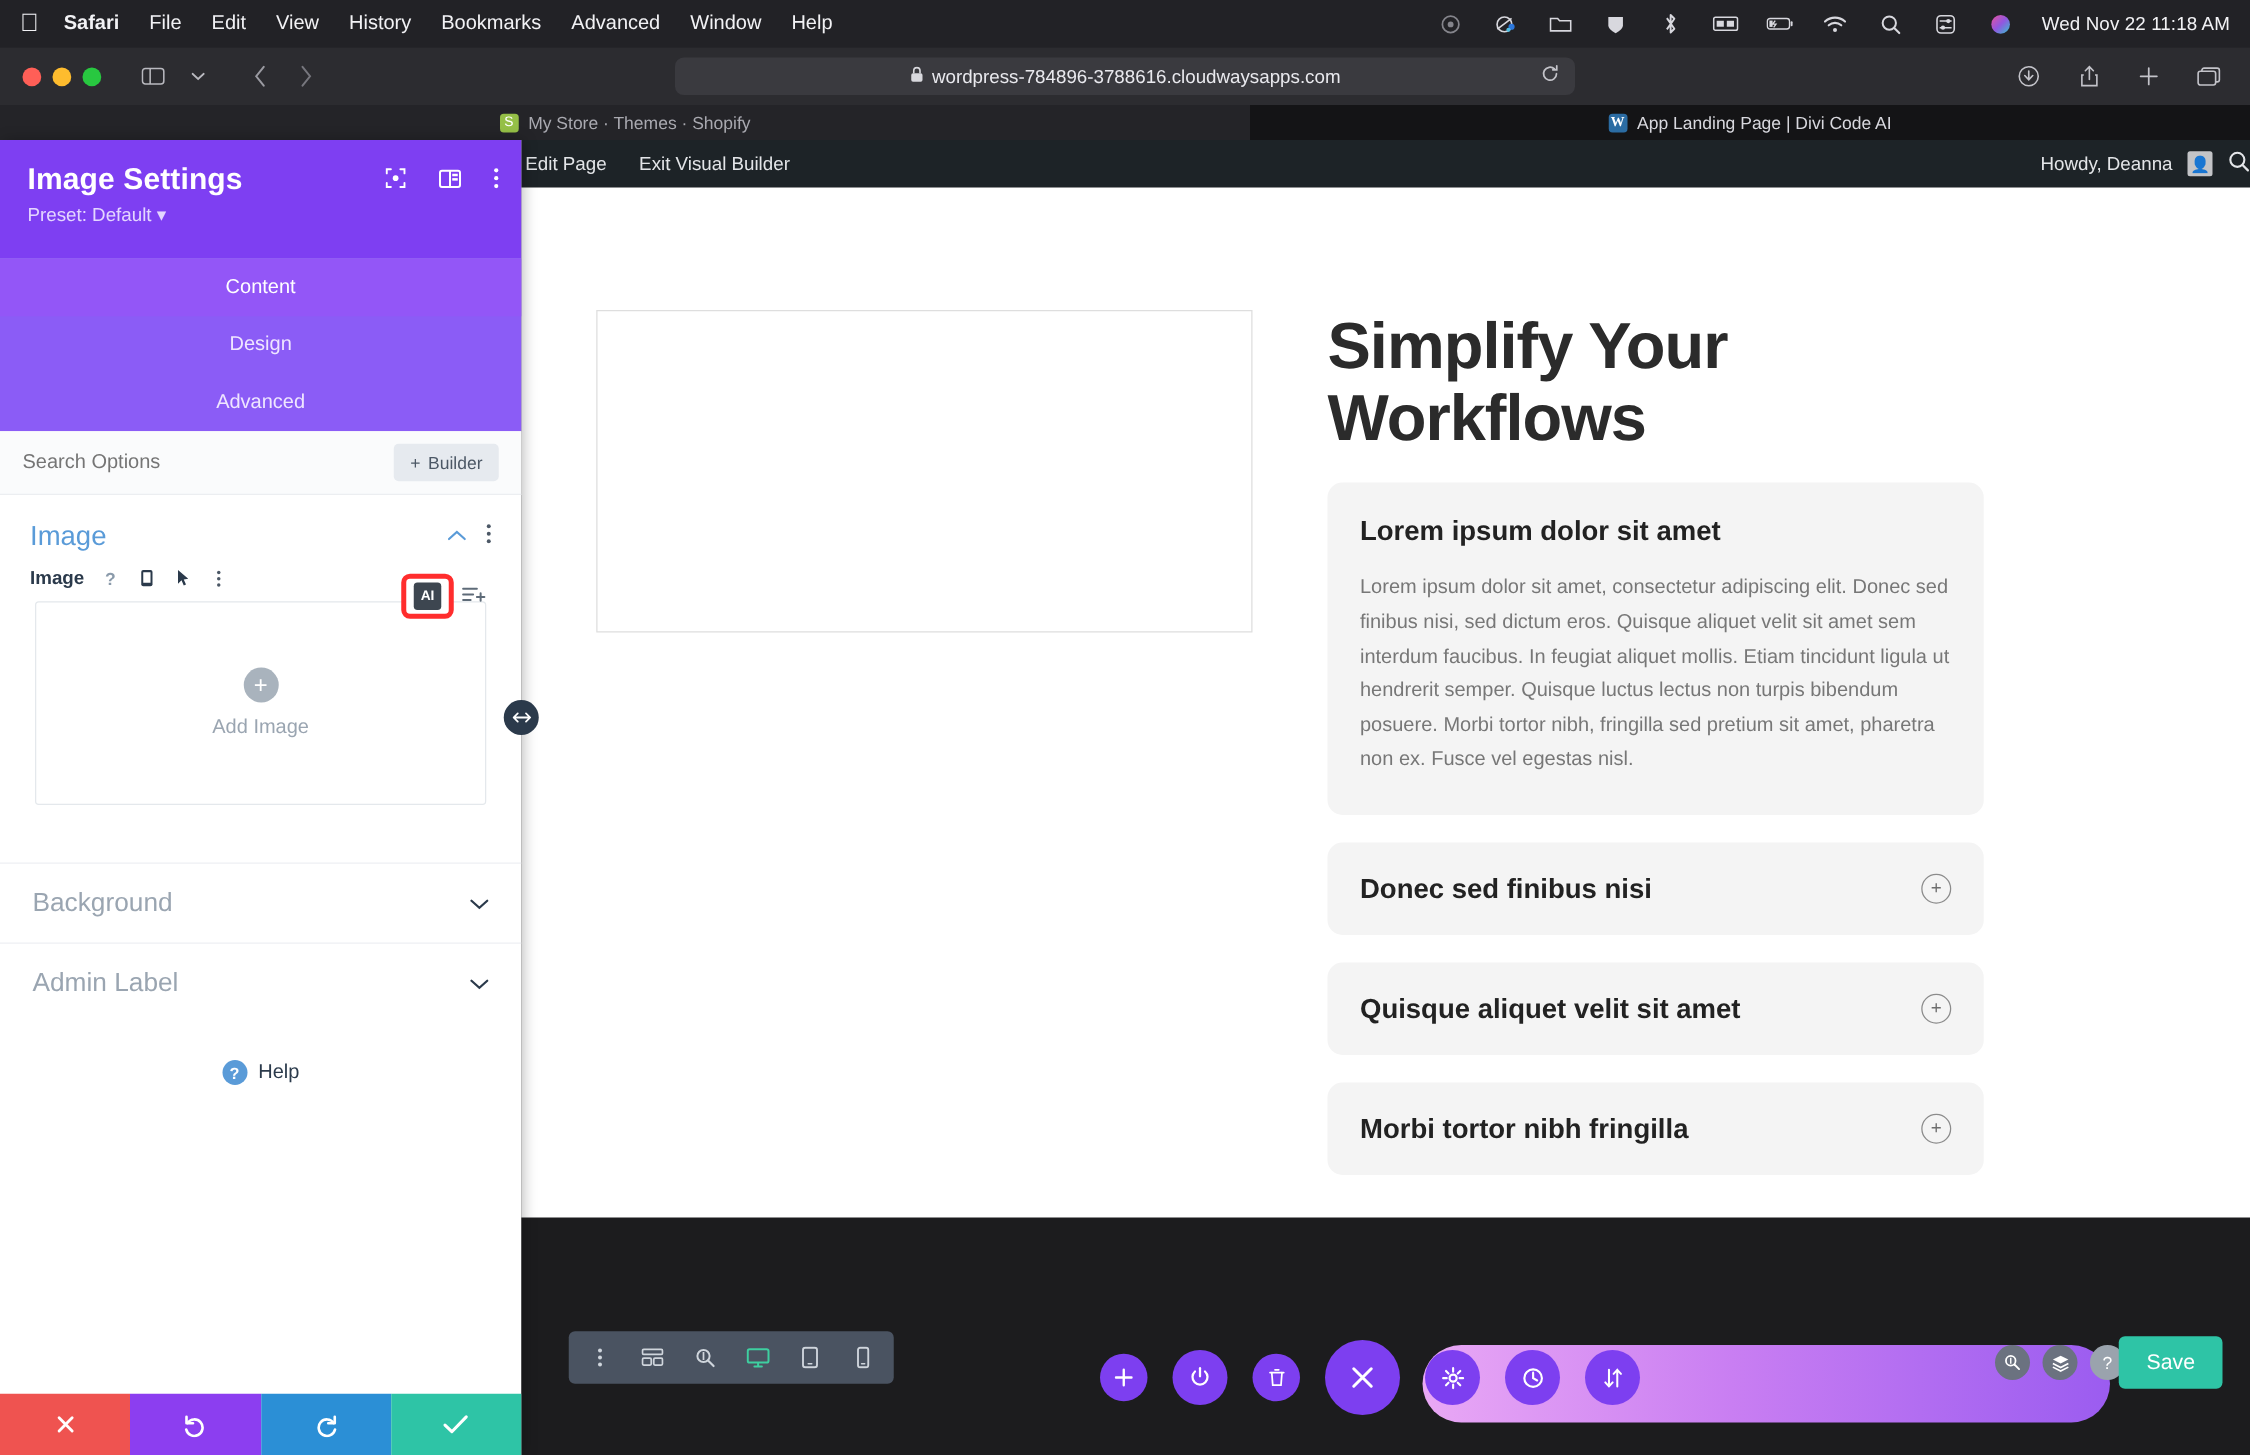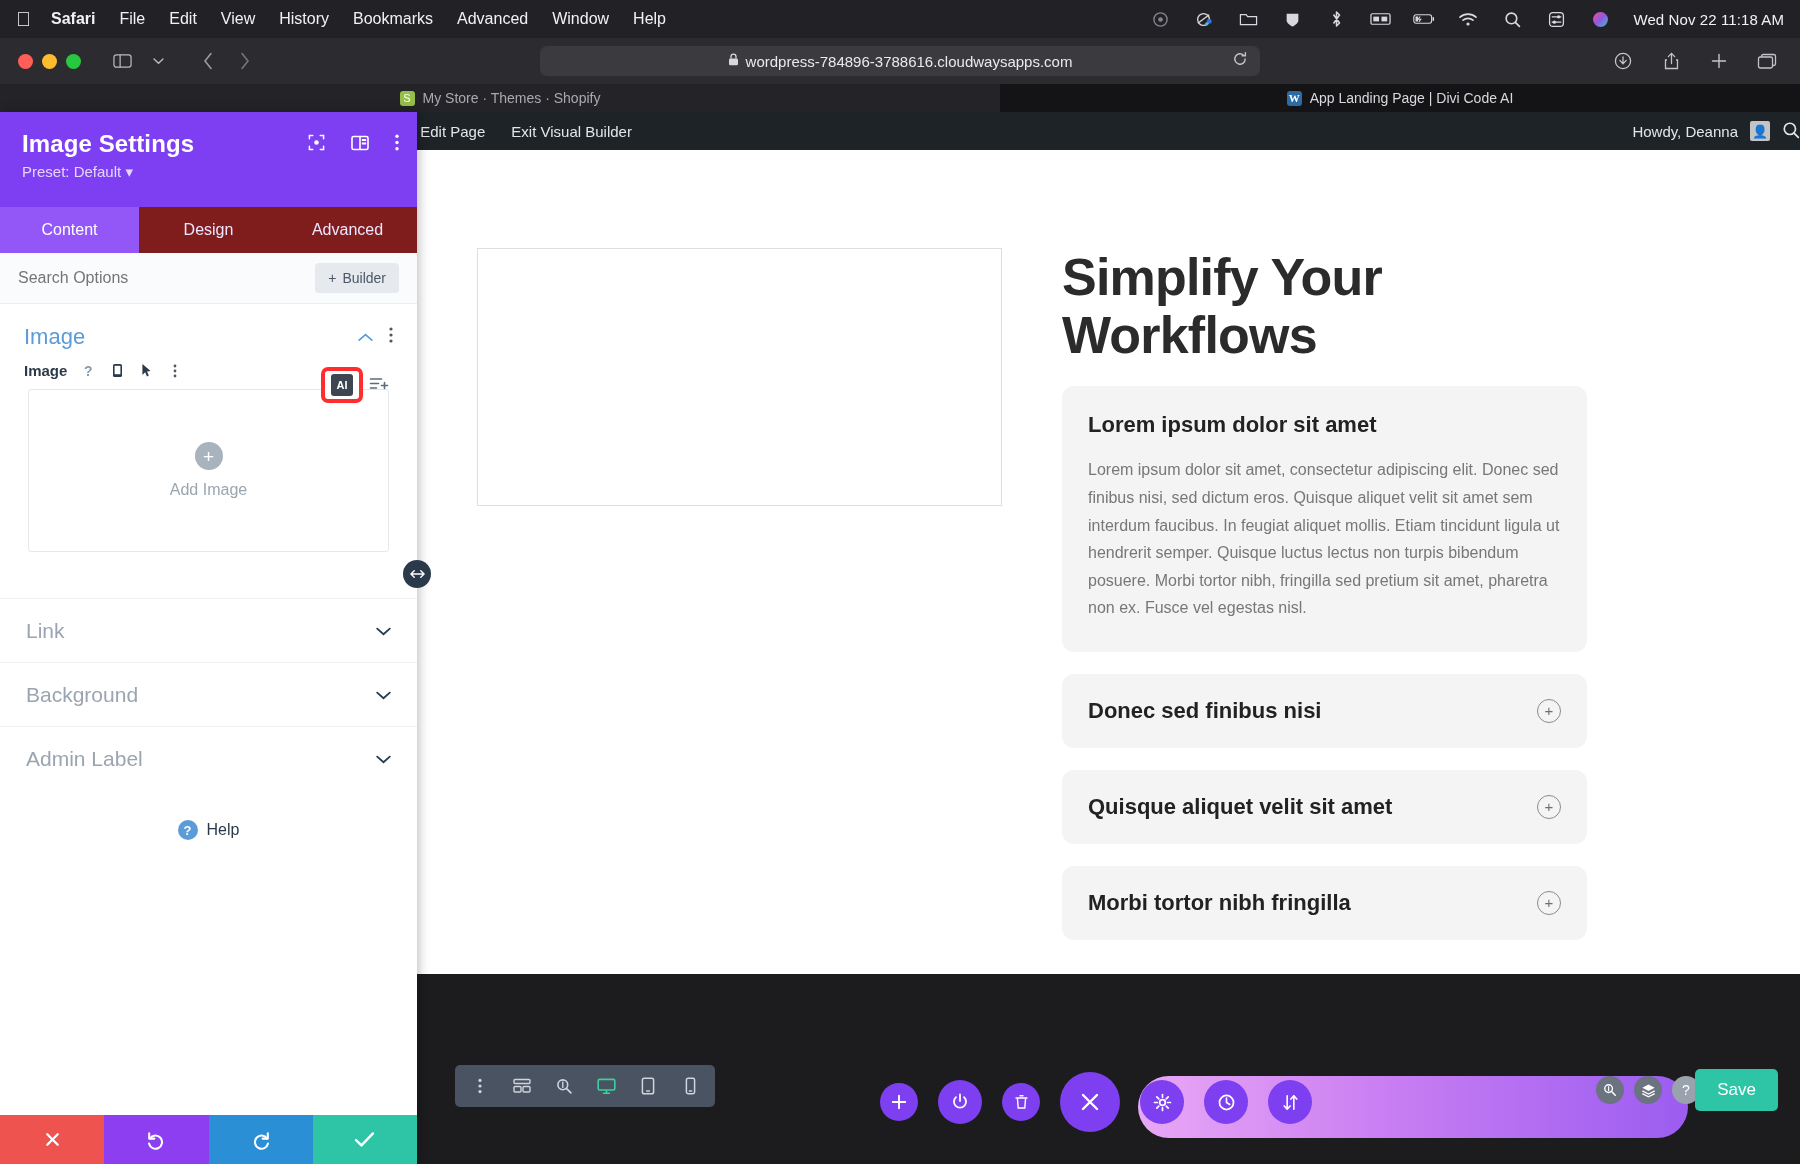--- a/index.html
+++ b/index.html
@@ -76,21 +76,21 @@
   
   .panel { position: absolute; top: 112px; left: 0; width: 417px; height: 1052px;
            background: #fff; display: flex; flex-direction: column;
            box-shadow: 2px 0 10px rgba(0,0,0,.25); }
   .panel-head { background: #7e3ff2; padding: 18px 22px 26px 22px; color: #fff;
                 position: relative; }
   .panel-title { font-size: 24px; font-weight: bold; letter-spacing: .1px; }
   .panel-preset { font-size: 15px; color: #e4d6ff; margin-top: 5px; }
   .panel-head-icons { position: absolute; right: 18px; top: 22px;
                       display: flex; align-items: center; gap: 26px; color: #fff; }
-  .tabs { display: flex; background: #7f1d1d; }
+  .tabs { display: flex; background: #8b5cf6; flex-direction: column; }
   .tab-btn { flex: 1; text-align: center; padding: 14px 0; font-size: 16px;
              color: #efe6ff; }
   .tab-btn.active { background: #9356f7; color: #fff; font-weight: 500; }
   .searchrow { display: flex; align-items: center; justify-content: space-between;
                padding: 10px 18px; border-bottom: 1px solid #eceef1; background: #fafbfc; }
   .searchrow input { border: 0; outline: none; background: transparent;
                      font-size: 16px; color: #4c5866; width: 240px;
                      font-family: "Liberation Sans", sans-serif; }
   .filter-btn { background: #e6eaef; border-radius: 4px; padding: 7px 13px;
                 font-size: 14px; color: #4c5866; display: flex; align-items: center; gap: 6px; }
@@ -672,28 +672,20 @@
     </div>
     <div class="upload-box">
       <span class="plus-circle">+</span>
       <span class="add-image-label">Add Image</span>
     </div>
   </div>
 
   <div style="height:46px"></div>
 
   <div class="sec-row">
-    <span class="sec-name">Link</span>
-    <span class="chev">
-      <svg width="15" height="9" viewBox="0 0 15 9">
-          <path d="M1.2 1.6 7.5 7.2 13.8 1.6" fill="none" stroke="#2b3a4b" stroke-width="1.8" stroke-linecap="round"></path>
-        </svg>
-    </span>
-  </div>
-  <div class="sec-row">
     <span class="sec-name">Background</span>
     <span class="chev">
       <svg width="15" height="9" viewBox="0 0 15 9">
           <path d="M1.2 1.6 7.5 7.2 13.8 1.6" fill="none" stroke="#2b3a4b" stroke-width="1.8" stroke-linecap="round"></path>
         </svg>
     </span>
   </div>
   <div class="sec-row">
     <span class="sec-name">Admin Label</span>
     <span class="chev">

